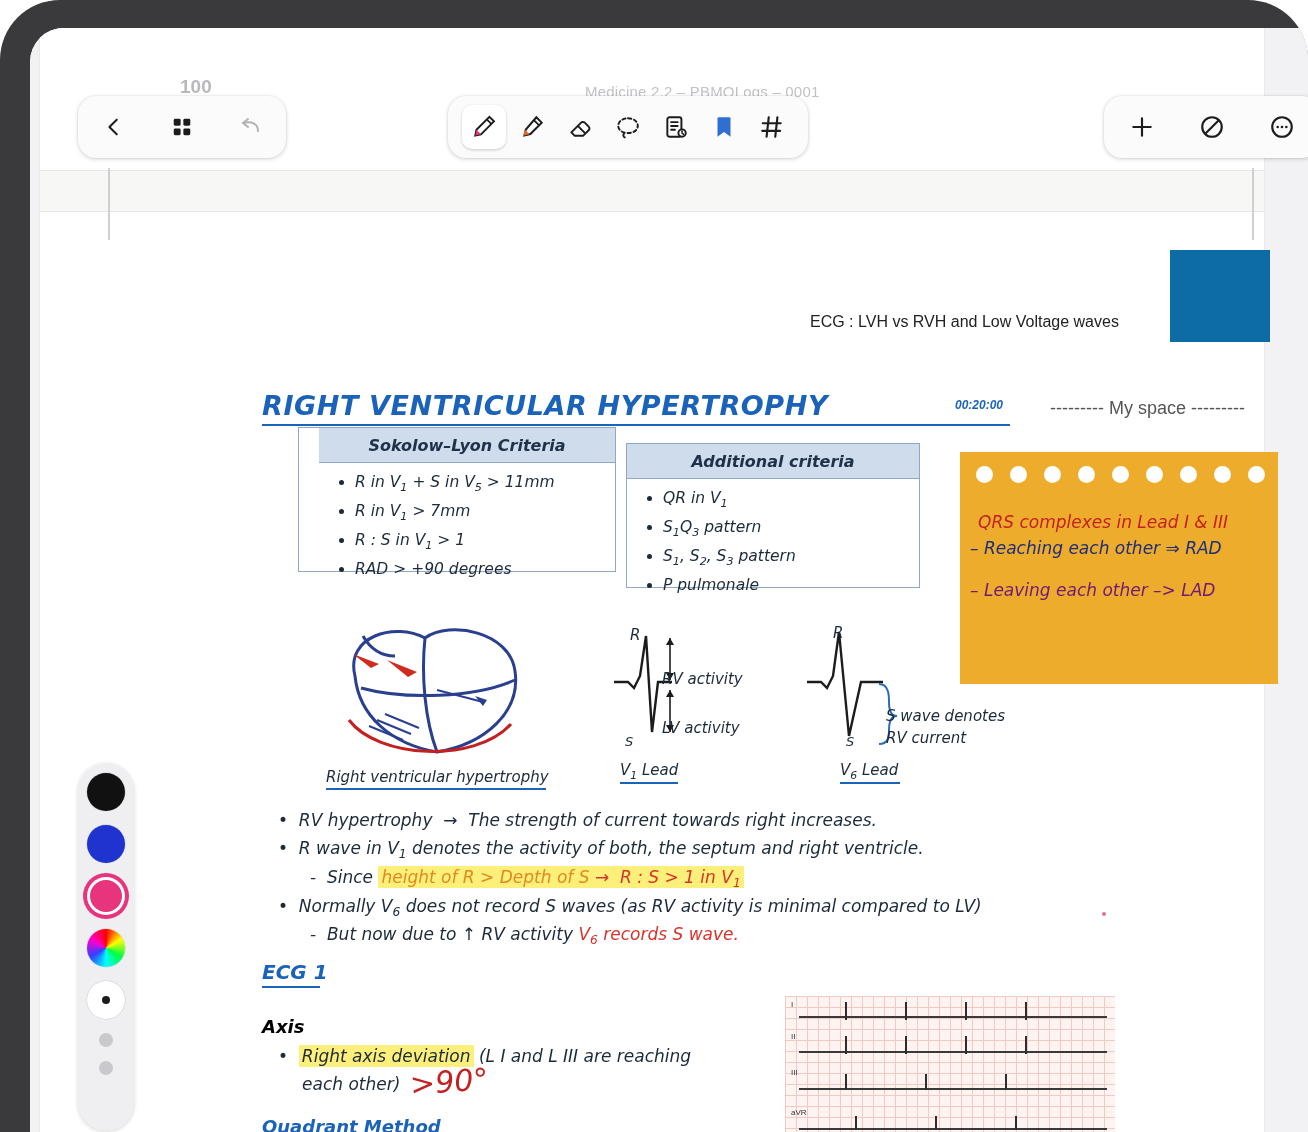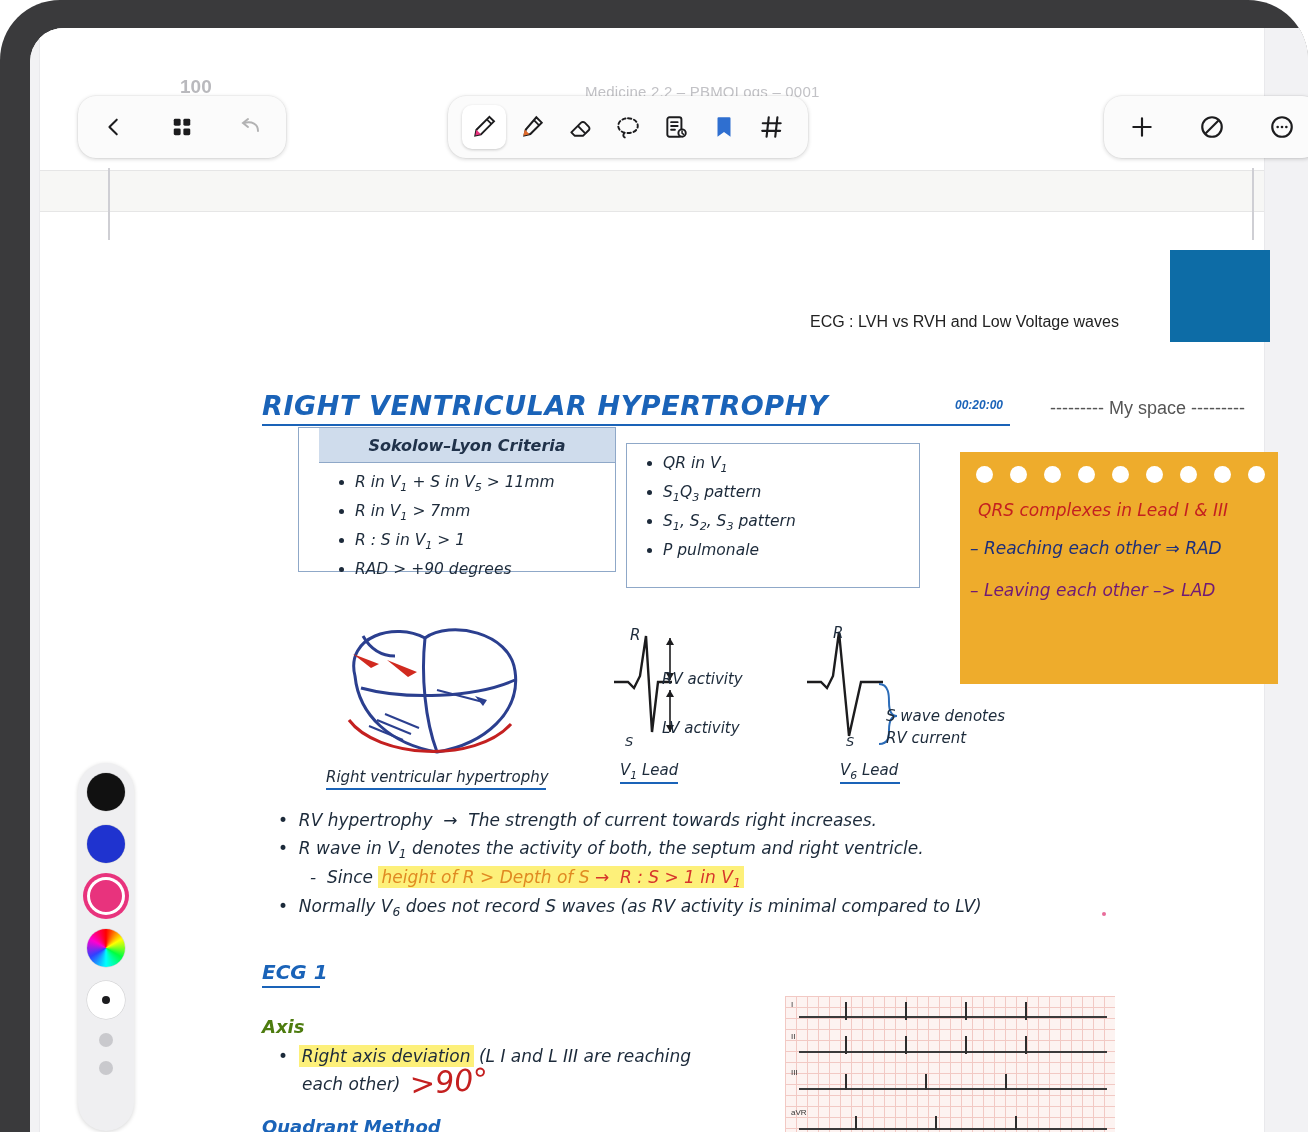--- a/index.html
+++ b/index.html
@@ -83,42 +83,42 @@
   .cbody ul{margin:0;padding-left:14px;}
   #box1{left:258px;top:399px;width:296px;height:143px;padding-left:20px;}
   #box2{left:586px;top:415px;width:292px;height:143px;}
   sub{font-size:.72em;}
 
   
   #sticky{position:absolute;left:920px;top:424px;width:318px;height:232px;background:#eeac2c;}
   #sticky .holes{position:absolute;top:14px;left:16px;display:flex;gap:17px;}
   #sticky .holes i{width:17px;height:17px;border-radius:50%;background:#fff;display:block;}
   .hw{position:absolute;font-family:"DejaVu Sans",sans-serif;font-style:italic;font-size:17px;}
-  #sk1{left:18px;top:48px;color:#c42020;}
+  #sk1{left:18px;top:60px;color:#c42020;}
   #sk2{left:10px;top:86px;color:#1d2f7a;}
   #sk3{left:10px;top:128px;color:#701a75;}
 
   
   .cap{position:absolute;font-style:italic;font-size:15px;color:#1c2a3a;font-family:"DejaVu Sans",sans-serif;}
   #cap1{left:286px;top:740px;}
   #cap2{left:580px;top:733px;}
   #cap3{left:800px;top:733px;}
   .capu{position:absolute;height:2px;background:#1a63b8;}
 
   .figlbl{position:absolute;font-style:italic;font-size:15px;color:#1c2a3a;font-family:"DejaVu Sans",sans-serif;}
 
   
   .bl{position:absolute;font-style:italic;font-size:17px;color:#1c2a3a;font-family:"DejaVu Sans",sans-serif;white-space:pre;}
   .hl-y{background:#fdf07a;padding:1px 3px;}
   .red{color:#d6342b;}
   .orange{color:#e08a22;}
 
   #ecg1{left:222px;top:932px;font-size:20px;font-weight:700;font-style:italic;color:#1a63b8;font-family:"DejaVu Sans",sans-serif;}
   #ecg1u{position:absolute;left:222px;top:958px;width:58px;height:2px;background:#1a63b8;}
-  #axis{left:222px;top:988px;font-size:18px;font-weight:700;font-style:italic;color:#4d7c0f;font-family:"DejaVu Sans",sans-serif;}
+  #axis{left:222px;top:988px;font-size:18px;font-weight:700;font-style:italic;color:#000000;font-family:"DejaVu Sans",sans-serif;}
   #quad{left:222px;top:1088px;font-size:18px;font-weight:700;font-style:italic;color:#1a63b8;font-family:"DejaVu Sans",sans-serif;}
   #deg{position:absolute;left:370px;top:1036px;font-size:30px;font-style:italic;color:#c42020;font-family:"DejaVu Sans",sans-serif;transform:rotate(-4deg);}
 
   
   #strip{position:absolute;left:745px;top:968px;width:330px;height:165px;background:
      repeating-linear-gradient(to right,#f2c9c4 0 1px,transparent 1px 11px),
      repeating-linear-gradient(to bottom,#f2c9c4 0 1px,transparent 1px 11px),
      #fdf3f1;}
   #strip .lead{position:absolute;left:6px;font-size:8px;color:#333;}
   .trace{position:absolute;left:14px;right:8px;height:2px;background:#3a3a3a;}
@@ -160,20 +160,21 @@
               <ul>
                 <li>R in V<sub>1</sub> + S in V<sub>5</sub> &gt; 11mm</li>
                 <li>R in V<sub>1</sub> &gt; 7mm</li>
                 <li>R : S in V<sub>1</sub> &gt; 1</li>
                 <li>RAD &gt; +90 degrees</li>
               </ul>
             </div>
           </div>
 
           <div class="cbox" id="box2">
+            <div class="chead">Additional criteria</div>
             <div class="cbody">
               <ul>
                 <li>QR in V<sub>1</sub></li>
                 <li>S<sub>1</sub>Q<sub>3</sub> pattern</li>
                 <li>S<sub>1</sub>, S<sub>2</sub>, S<sub>3</sub> pattern</li>
                 <li>P pulmonale</li>
               </ul>
             </div>
           </div>
 
@@ -239,20 +240,21 @@
           <div class="figlbl" style="left:806px;top:706px;font-size:13px;">S</div>
           <div class="figlbl" style="left:846px;top:679px;">S wave denotes</div>
           <div class="figlbl" style="left:846px;top:701px;">RV current</div>
           <div class="cap" id="cap3">V<sub>6</sub> Lead</div>
           <div class="capu" style="left:800px;top:754px;width:60px;"></div>
 
           <div class="bl" style="left:238px;top:782px;">•  RV hypertrophy  →  The strength of current towards right increases.</div>
           <div class="bl" style="left:238px;top:810px;">•  R wave in V<sub>1</sub> denotes the activity of both, the septum and right ventricle.</div>
           <div class="bl" style="left:270px;top:839px;">-  Since <span class="hl-y"><span class="orange">height of R &gt; Depth of S</span> <span class="red">→  R : S &gt; 1 in V<sub>1</sub></span></span></div>
           <div class="bl" style="left:238px;top:868px;">•  Normally V<sub>6</sub> does not record S waves (as RV activity is minimal compared to LV)</div>
+          <div class="bl" style="left:270px;top:896px;">-  But now due to ↑ RV activity <span class="red">V<sub>6</sub> records S wave.</span></div>
 
           <div class="txt" id="ecg1">ECG 1</div>
           <div id="ecg1u"></div>
 
           <div class="txt" id="axis">Axis</div>
           <div class="bl" style="left:238px;top:1018px;">•  <span class="hl-y">Right axis deviation</span> (L I and L III are reaching</div>
           <div class="bl" style="left:262px;top:1046px;">each other)</div>
           <div id="deg">&gt;90°</div>
 
           <div class="txt" id="quad">Quadrant Method</div>

